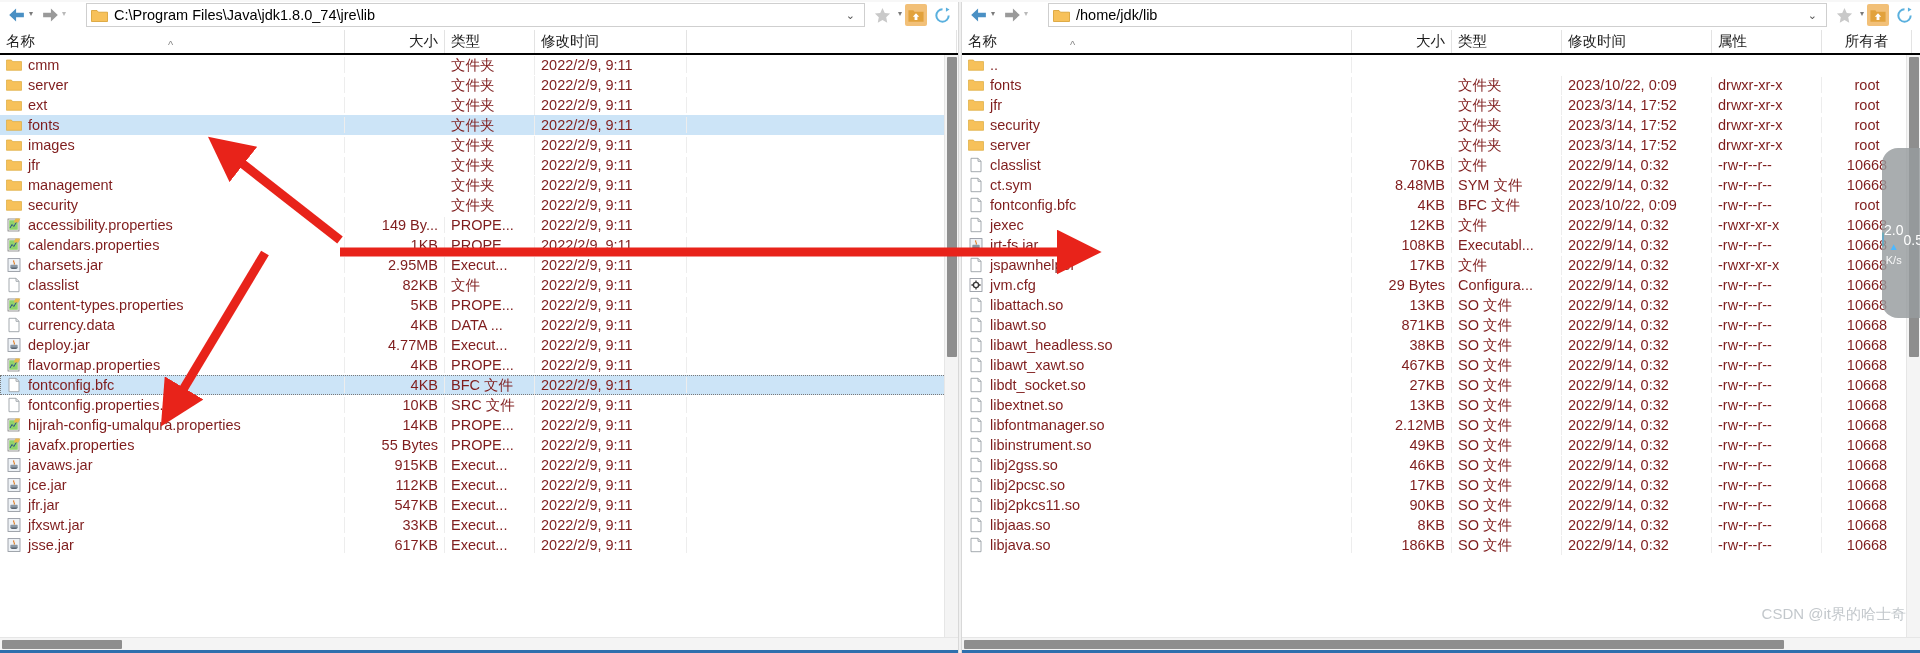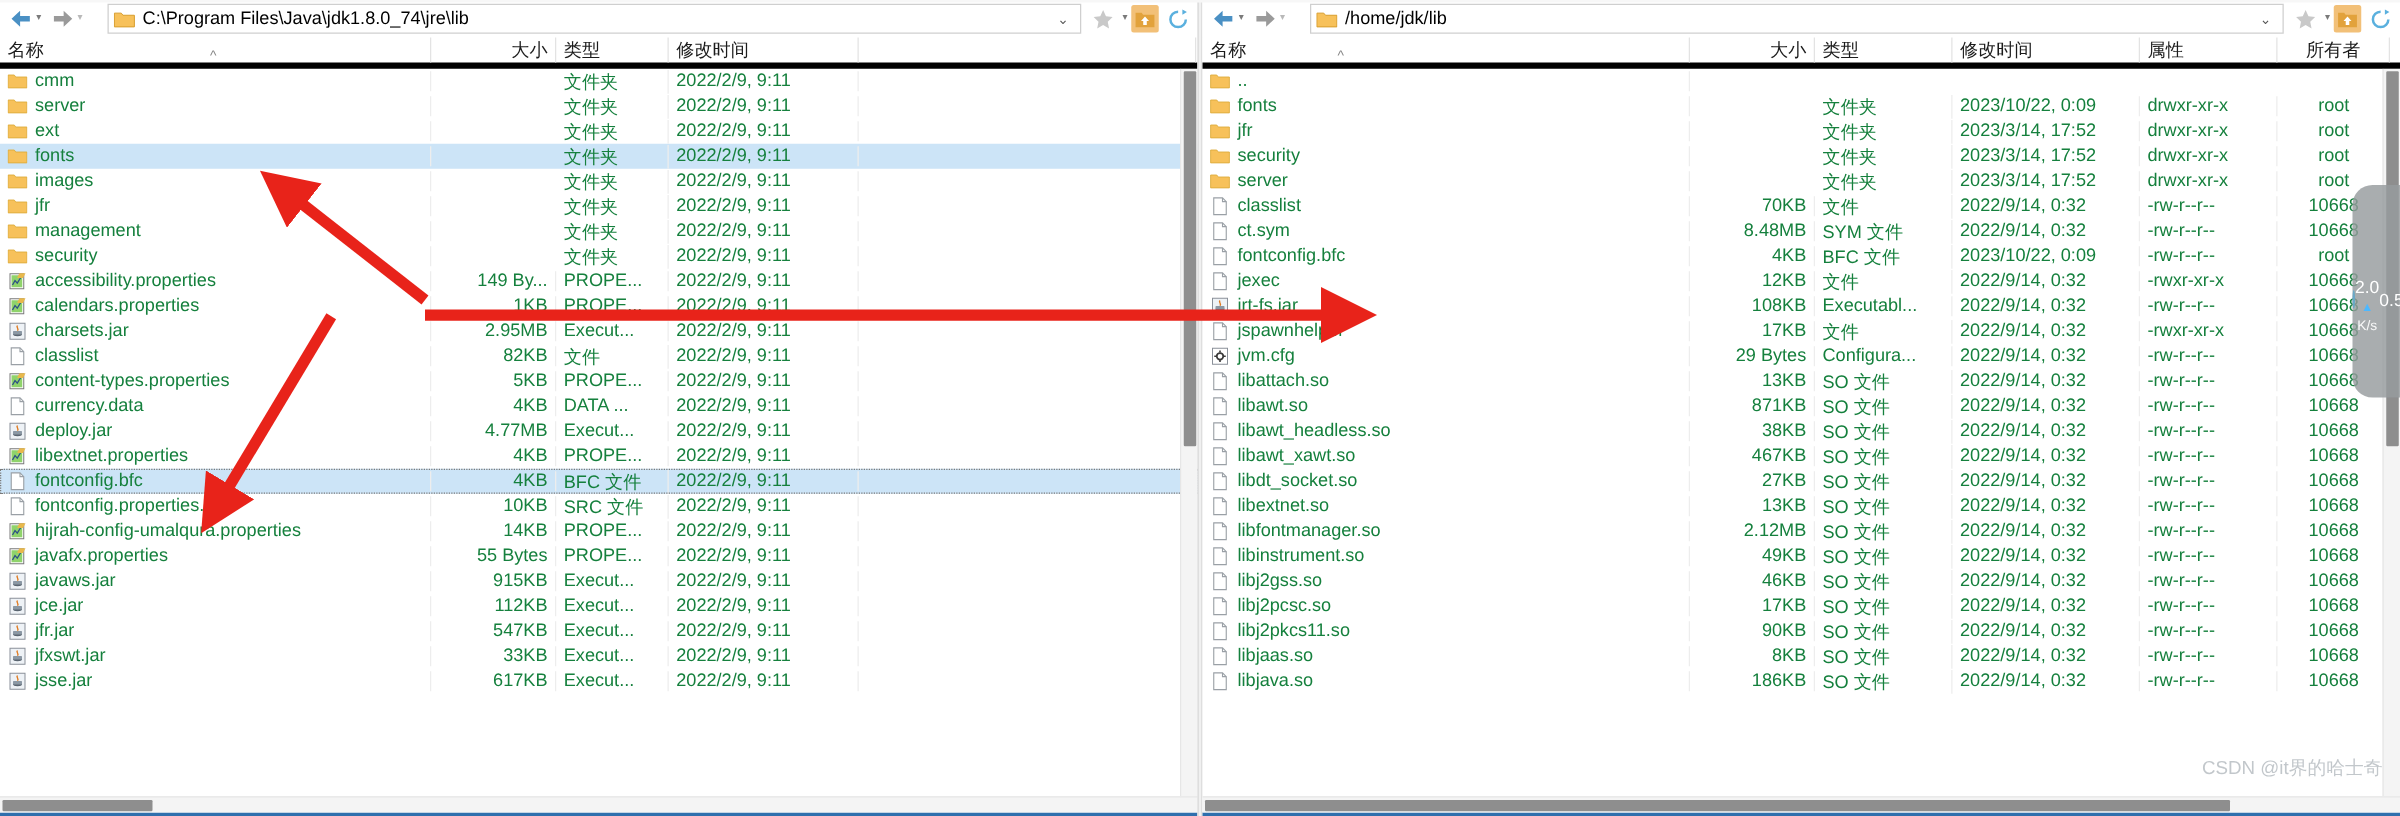--- a/index.html
+++ b/index.html
@@ -39,35 +39,35 @@
   }
   .addr-caret { font-size: 11px; color: #555; padding: 0 5px; flex: 0 0 auto; }
 
   .tbicons { display: flex; align-items: center; gap: 3px; padding-left: 4px; flex: 0 0 auto; }
   .tbicon { width: 24px; height: 24px; display: flex; align-items: center; justify-content: center; }
   .tbicon.sq { background: #f2c078; border-radius: 2px; width: 22px; height: 22px; }
 
   
   .colhead {
     display: flex; height: 25px; flex: 0 0 25px; background: #fff;
-    border-bottom: 5px solid #000000; position: relative;
+    border-bottom: 2px solid #000000; position: relative;
   }
   .colhead .ch {
     font-size: 14.5px; color: #1b1b1b; display: flex; align-items: center;
     border-right: 1px solid #e3e3e3; padding: 0 6px; position: relative; overflow: hidden;
     white-space: nowrap;
   }
   .colhead .ch.num { justify-content: flex-end; }
   .sortmark {
     position: absolute; top: 10px; font-size: 11px; color: #888; line-height: 1;
   }
 
   
   .list { flex: 1 1 auto; overflow: hidden; position: relative; }
-  .row { display: flex; height: 20px; align-items: center; font-size: 14.5px; color: #15803d; }
+  .row { display: flex; height: 20px; align-items: center; font-size: 14.5px; color: #7f1d1d; }
   .row.sel { background: #cce4f7; }
   .row.sel.focus { outline: 1px dotted #7a7a7a; outline-offset: -1px; }
   .cell { padding: 0 6px; white-space: nowrap; overflow: hidden; display: flex; align-items: center; }
   .cell.name { gap: 6px; }
   .cell.num { justify-content: flex-end; }
   .cell .ico { width: 16px; height: 16px; flex: 0 0 16px; display: block; }
 
   
   .lw-name { width: 345px; }
   .lw-size { width: 100px; }
@@ -392,21 +392,21 @@
           <div class="cell lw-pad"></div>
         </div>
         <div class="row">
           <div class="cell lw-name name vgrid">
             <svg class="ico" viewBox="0 0 16 16">
               <rect x="2" y="2" width="11" height="12" fill="#ffffff" stroke="#7a7a7a" stroke-width="0.8"></rect>
               <rect x="3.2" y="3.2" width="8.6" height="9.6" fill="#8fd36b"></rect>
               <path d="M4 11 L6 7.5 L7.8 9.5 L10.6 5" fill="none" stroke="#2c4f86" stroke-width="1"></path>
               <path d="M9.5 1.6 L14.4 1.6 L12.4 5.4 L7.6 5.4 Z" fill="#e8b84b"></path>
             </svg>
-            <span>libextnet.properties</span>
+            <span>flavormap.properties</span>
           </div>
           <div class="cell lw-size num vgrid">4KB</div>
           <div class="cell lw-type vgrid">PROPE...</div>
           <div class="cell lw-time vgrid">2022/2/9, 9:11</div>
           <div class="cell lw-pad"></div>
         </div>
         <div class="row sel focus">
           <div class="cell lw-name name vgrid">
             <svg class="ico" viewBox="0 0 16 16">
               <path d="M3 1.3 L10 1.3 L13 4.3 L13 14.7 L3 14.7 Z" fill="#ffffff" stroke="#9aa0a6" stroke-width="0.9"></path>

